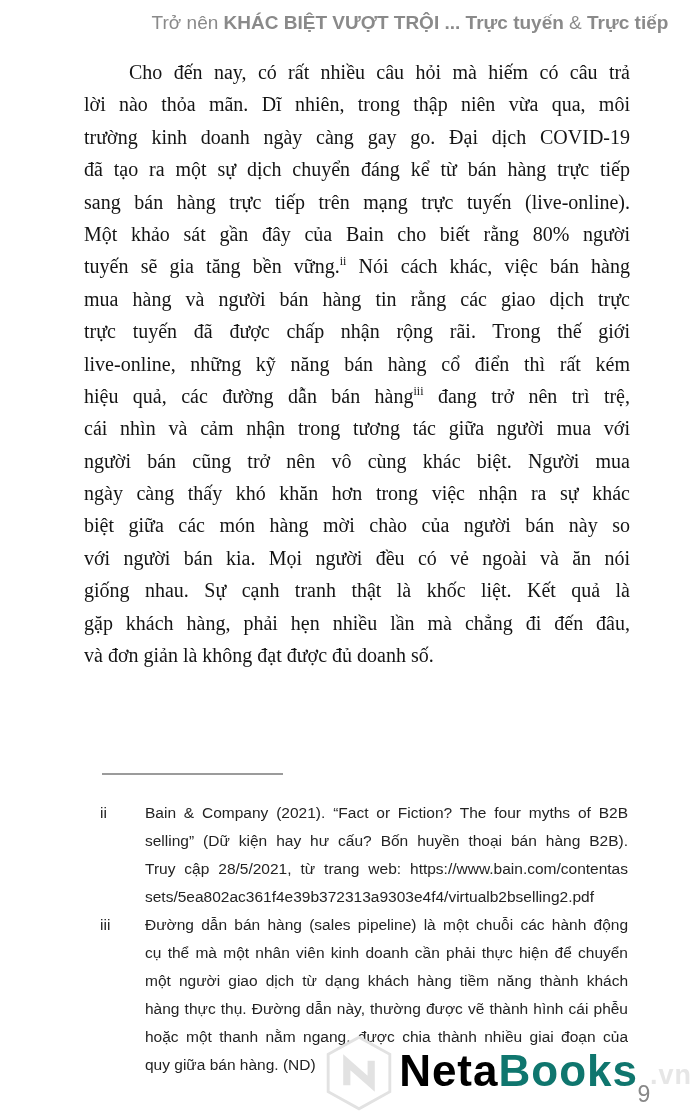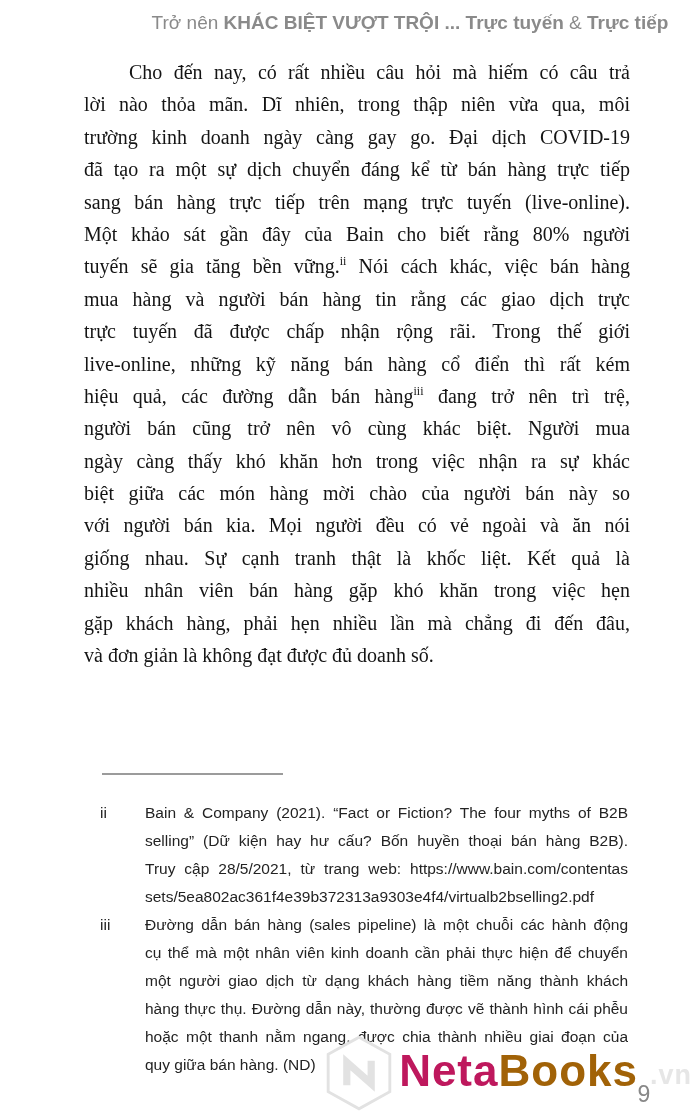--- a/index.html
+++ b/index.html
@@ -50,22 +50,22 @@
   
   .watermark{
     position:absolute;right:8px;bottom:6px;display:flex;align-items:center;
     pointer-events:none;
   }
   .wm-icon{width:72px;height:76px;margin-right:4px;}
   .wm-text{
     font-family:"Liberation Sans",sans-serif;font-weight:700;font-size:44px;
     letter-spacing:1px;line-height:76px;white-space:nowrap;
   }
-  .wm-neta{color:#be185d;}
-  .wm-books{color:#a16207;}
+  .wm-neta{color:#000000;}
+  .wm-books{color:#0f766e;}
   .wm-tld{
     font-size:27px;font-weight:700;color:#e6e6e6;margin-left:12px;
     vertical-align:2px;
   }
   
   .page-number{
     position:absolute;left:626px;top:1081px;width:36px;text-align:center;
     font-family:"Liberation Sans",sans-serif;font-size:23px;color:#888888;
   }
 </style>
@@ -86,26 +86,26 @@
       <div class="bline">lời nào thỏa mãn. Dĩ nhiên, trong thập niên vừa qua, môi</div>
       <div class="bline">trường kinh doanh ngày càng gay go. Đại dịch COVID-19</div>
       <div class="bline">đã tạo ra một sự dịch chuyển đáng kể từ bán hàng trực tiếp</div>
       <div class="bline">sang bán hàng trực tiếp trên mạng trực tuyến (live-online).</div>
       <div class="bline">Một khảo sát gần đây của Bain cho biết rằng 80% người</div>
       <div class="bline"><span>tuyến sẽ gia tăng bền vững.</span><sup>ii</sup><span> Nói cách khác, việc bán hàng</span></div>
       <div class="bline">mua hàng và người bán hàng tin rằng các giao dịch trực</div>
       <div class="bline">trực tuyến đã được chấp nhận rộng rãi. Trong thế giới</div>
       <div class="bline">live-online, những kỹ năng bán hàng cổ điển thì rất kém</div>
       <div class="bline"><span>hiệu quả, các đường dẫn bán hàng</span><sup>iii</sup><span> đang trở nên trì trệ,</span></div>
+      <div class="bline">cái nhìn và cảm nhận trong tương tác giữa người mua với</div>
       <div class="bline">người bán cũng trở nên vô cùng khác biệt. Người mua</div>
       <div class="bline">ngày càng thấy khó khăn hơn trong việc nhận ra sự khác</div>
       <div class="bline">biệt giữa các món hàng mời chào của người bán này so</div>
       <div class="bline">với người bán kia. Mọi người đều có vẻ ngoài và ăn nói</div>
       <div class="bline">giống nhau. Sự cạnh tranh thật là khốc liệt. Kết quả là</div>
-      <div class="bline">nhiều nhân viên bán hàng gặp khó khăn trong việc hẹn</div>
       <div class="bline">gặp khách hàng, phải hẹn nhiều lần mà chẳng đi đến đâu,</div>
       <div class="bline last">và đơn giản là không đạt được đủ doanh số.</div>
     </div>
 
   <div class="fn-separator"></div>
 
   <div class="footnotes" id="footnotes">
       <div class="footnote">
         <div class="fn-marker">ii</div>
         <div class="fn-lines">

